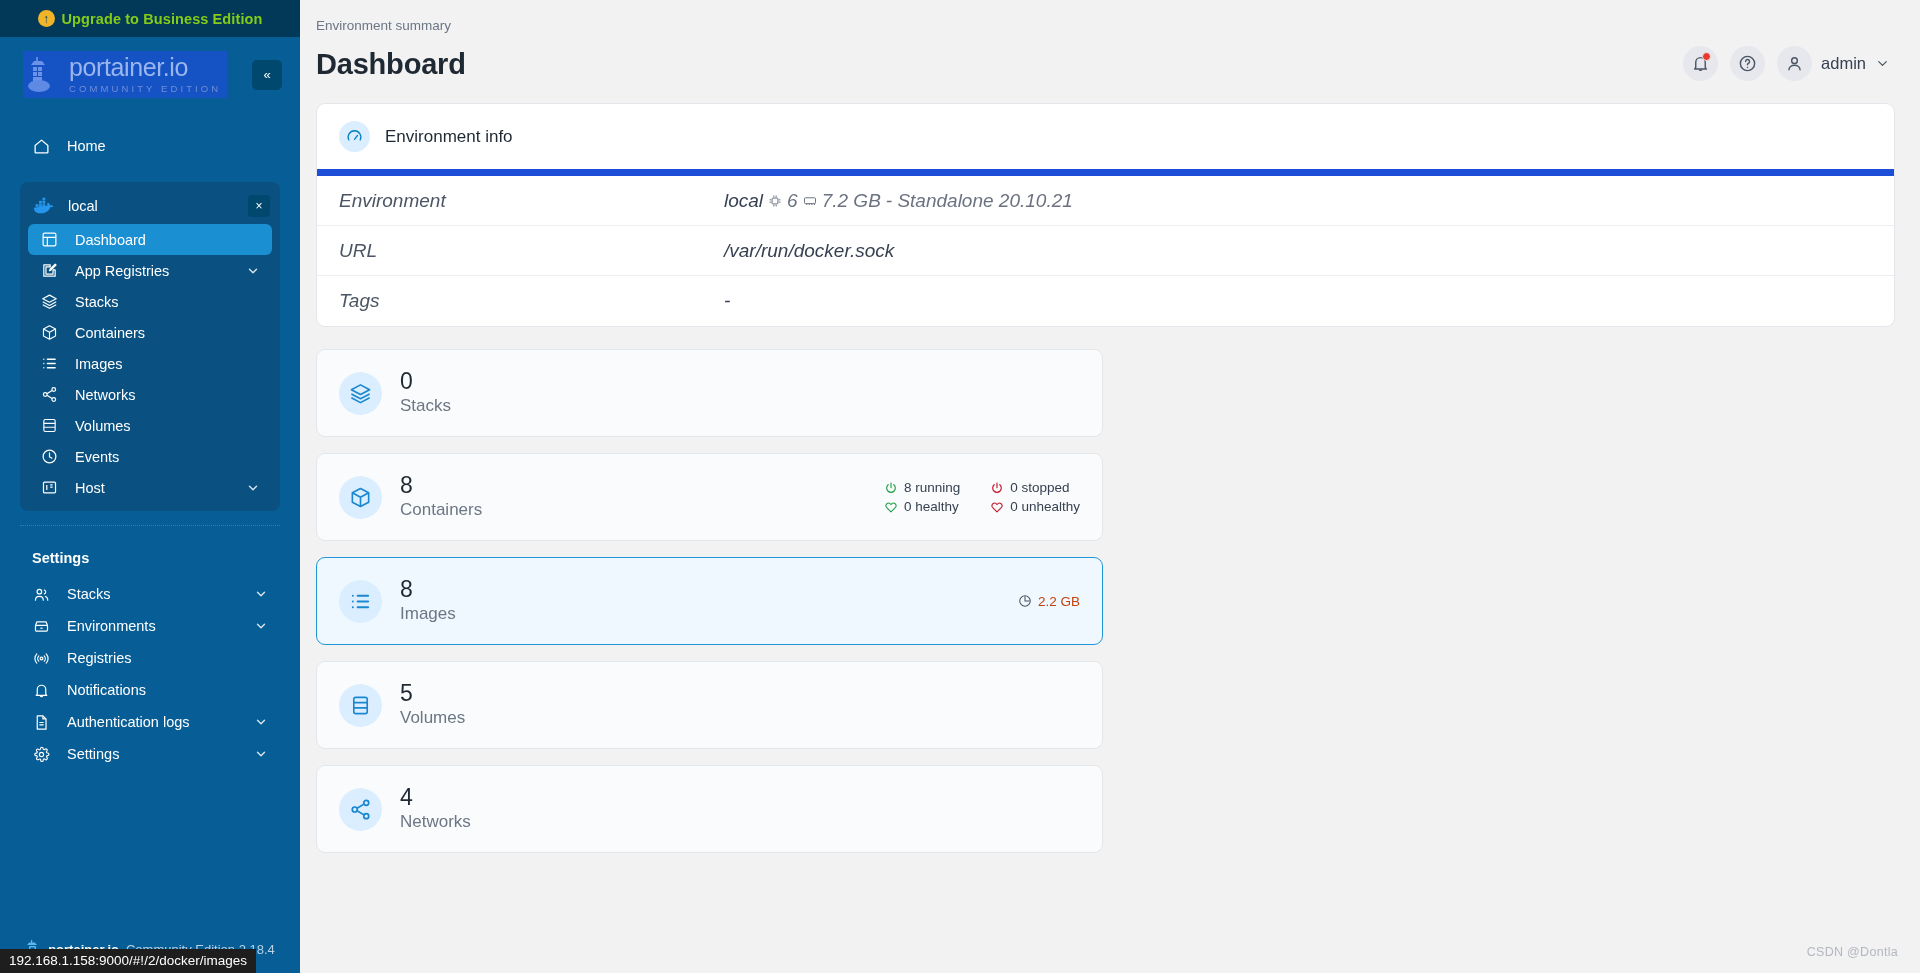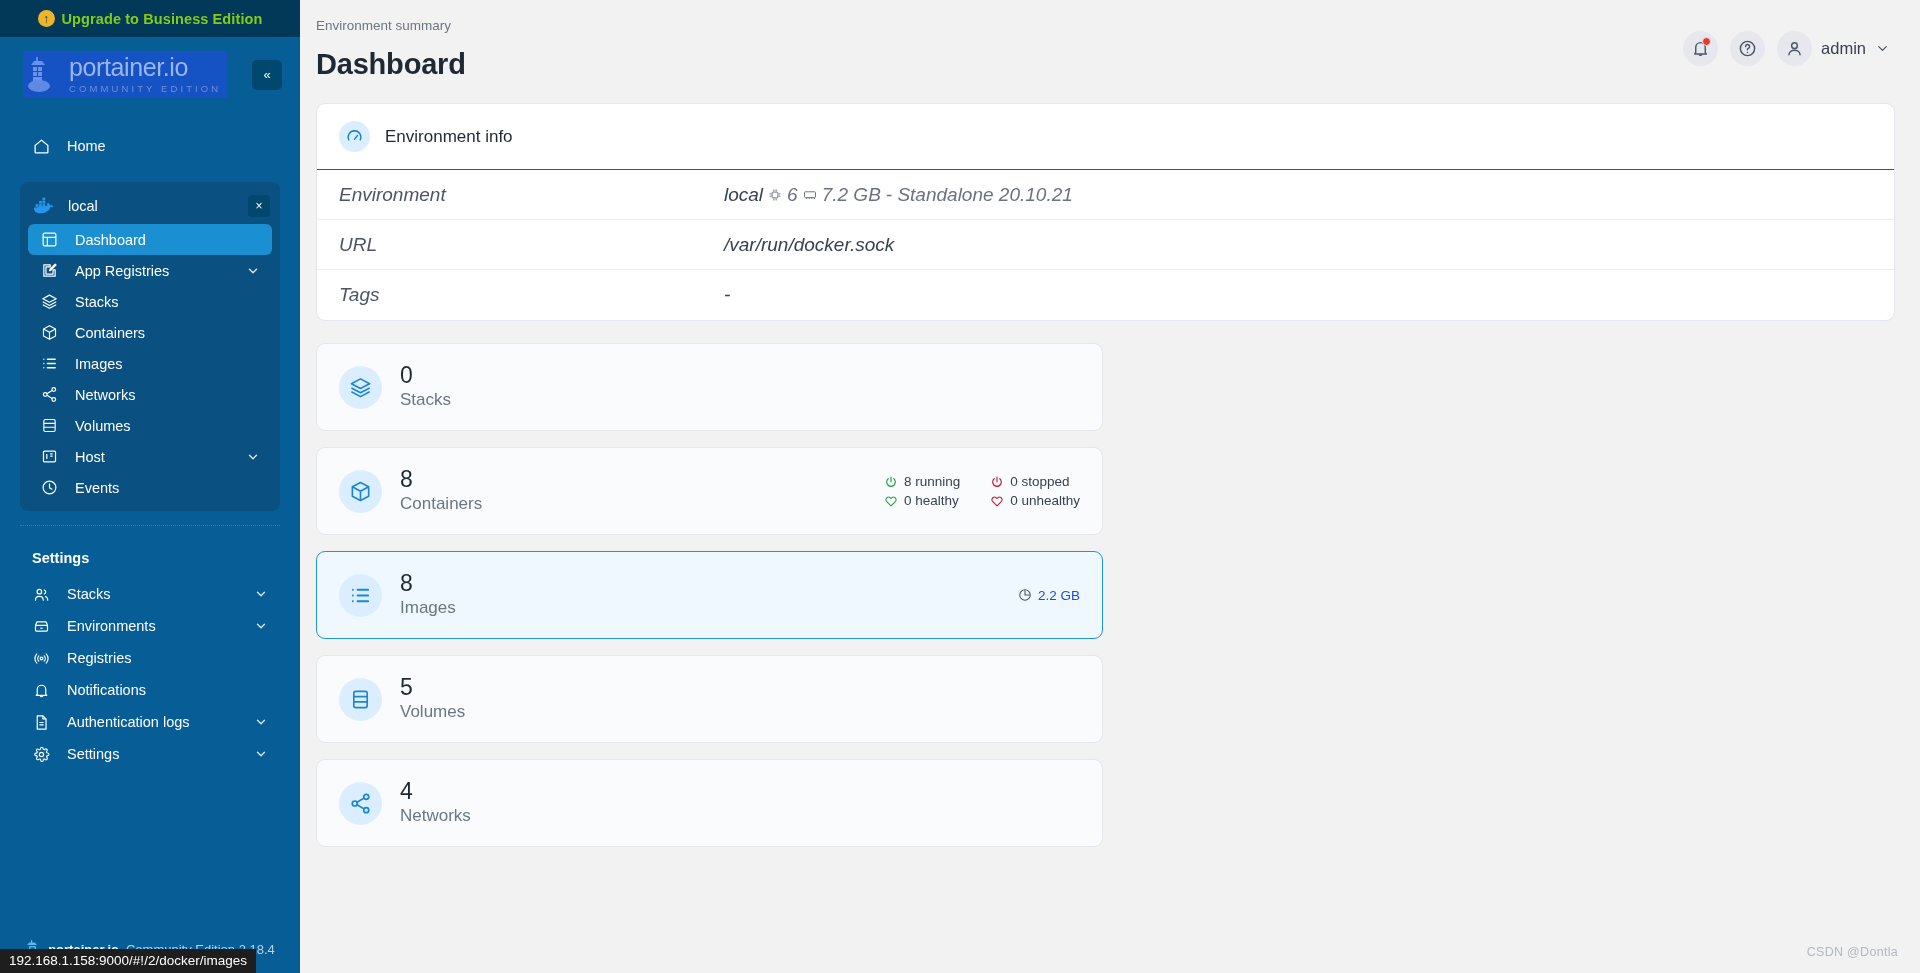--- a/index.html
+++ b/index.html
@@ -109,21 +109,21 @@
     background: #1e1e1e; color: #ffffff;
     font-size: 13.5px; padding: 4px 9px 5px 9px;
     font-family: "Liberation Sans", sans-serif;
     white-space: nowrap; z-index: 50;
   }
 
   
   .main { flex: 1; height: 973px; background: #f2f2f2; position: relative;
           overflow: hidden; }
   .topbar {
-    display: flex; align-items: flex-start; justify-content: space-between;
+    display: flex; align-items: flex-end; justify-content: space-between;
     padding: 14px 30px 0 16px;
   }
   .breadcrumb-wrap { padding-left: 0; }
   .breadcrumb { font-size: 13.5px; color: #6b7785; padding: 4px 0 0 0; }
   .page-title { font-size: 29px; color: #1f2933; margin-top: 15px; letter-spacing: -.2px; }
 
   .top-actions { display: flex; align-items: center; gap: 12px; margin-top: 17px; }
   .circle-btn {
     width: 35px; height: 35px; border-radius: 50%;
     background: #e6e8ed; display: flex; align-items: center; justify-content: center;
@@ -140,21 +140,21 @@
   .caret { width: 15px; height: 15px; color: #4b5563; }
 
   .content { padding: 22px 25px 0 16px; }
 
   .card {
     background: #ffffff; border: 1px solid #e3e6ea; border-radius: 9px;
   }
   .envinfo-card { margin-bottom: 22px; }
   .envinfo-head {
     display: flex; align-items: center; gap: 15px;
-    padding: 17px 22px 17px 22px; border-bottom: 1px solid #1d4ed8;
+    padding: 17px 22px 17px 22px; border-bottom: 7px solid #1d4ed8;
   }
   .round-ico {
     width: 31px; height: 31px; border-radius: 50%; background: #dbeeff;
     display: flex; align-items: center; justify-content: center; flex: none;
     color: #0a7fc4;
   }
   .round-ico svg { width: 17px; height: 17px; }
   .envinfo-title { font-size: 17px; color: #1f2933; }
 
   .info-row {
@@ -191,21 +191,21 @@
     margin-left: auto; display: grid; grid-template-columns: auto auto;
     gap: 4px 30px; font-size: 13.5px;
   }
   .ex-item { display: flex; align-items: center; gap: 6px; }
   .ex-item svg { width: 14px; height: 14px; }
   .ex-green { color: #24a148; }
   .ex-red { color: #c6192b; }
   .ex-item .ex-label { color: #374151; }
   .stat-single {
     margin-left: auto; display: flex; align-items: center; gap: 6px;
-    font-size: 13.5px; color: #1d4ed8;
+    font-size: 13.5px; color: #c2410c;
   }
   .stat-single svg { width: 14px; height: 14px; color: #4b5563; }
 
   .watermark {
     position: absolute; right: 22px; bottom: 14px;
     font-size: 12.5px; color: #b3b8bf; letter-spacing: .3px;
   }
 </style>
 </head>
 <body>
@@ -342,39 +342,39 @@
             <svg viewBox="0 0 24 24" fill="none" stroke="#ffffff" stroke-width="1.6">
               <rect x="4" y="3.5" width="16" height="17" rx="2"></rect>
               <path d="M4 9h16M4 14.5h16"></path>
             </svg>
           </span>
           <span>Volumes</span>
         </div>
 
         <div class="nav-item">
           <span class="ico">
+            <svg viewBox="0 0 24 24" fill="none" stroke="#ffffff" stroke-width="1.7" stroke-linecap="round">
+              <circle cx="12" cy="12" r="9"></circle>
+                <path d="M12 7v5.4l3.4 2"></path>
+            </svg>
+          </span>
+          <span>Events</span>
+        </div>
+
+        <div class="nav-item">
+          <span class="ico">
             <svg viewBox="0 0 24 24" fill="none" stroke="#ffffff" stroke-width="1.7">
               <rect x="3.5" y="4.5" width="17" height="15" rx="1.6"></rect>
               <path d="M8.2 8.4v7.2M13 8.4h3.4M13 11.4h3.4"></path>
             </svg>
           </span>
           <span>Host</span>
           <svg class="chev" viewBox="0 0 24 24" fill="none" stroke="#ffffff" stroke-width="2.4" stroke-linecap="round" stroke-linejoin="round">
               <path d="M6 9l6 6 6-6"></path>
             </svg>
-        </div>
-
-        <div class="nav-item">
-          <span class="ico">
-            <svg viewBox="0 0 24 24" fill="none" stroke="#ffffff" stroke-width="1.7" stroke-linecap="round">
-              <circle cx="12" cy="12" r="9"></circle>
-                <path d="M12 7v5.4l3.4 2"></path>
-            </svg>
-          </span>
-          <span>Events</span>
         </div>
       </div>
 
       <div class="dotted-sep"></div>
 
       <div class="settings-label">Settings</div>
 
       <div class="nav-item">
         <span class="ico">
           <svg viewBox="0 0 24 24" fill="none" stroke="#ffffff" stroke-width="1.7" stroke-linecap="round">

